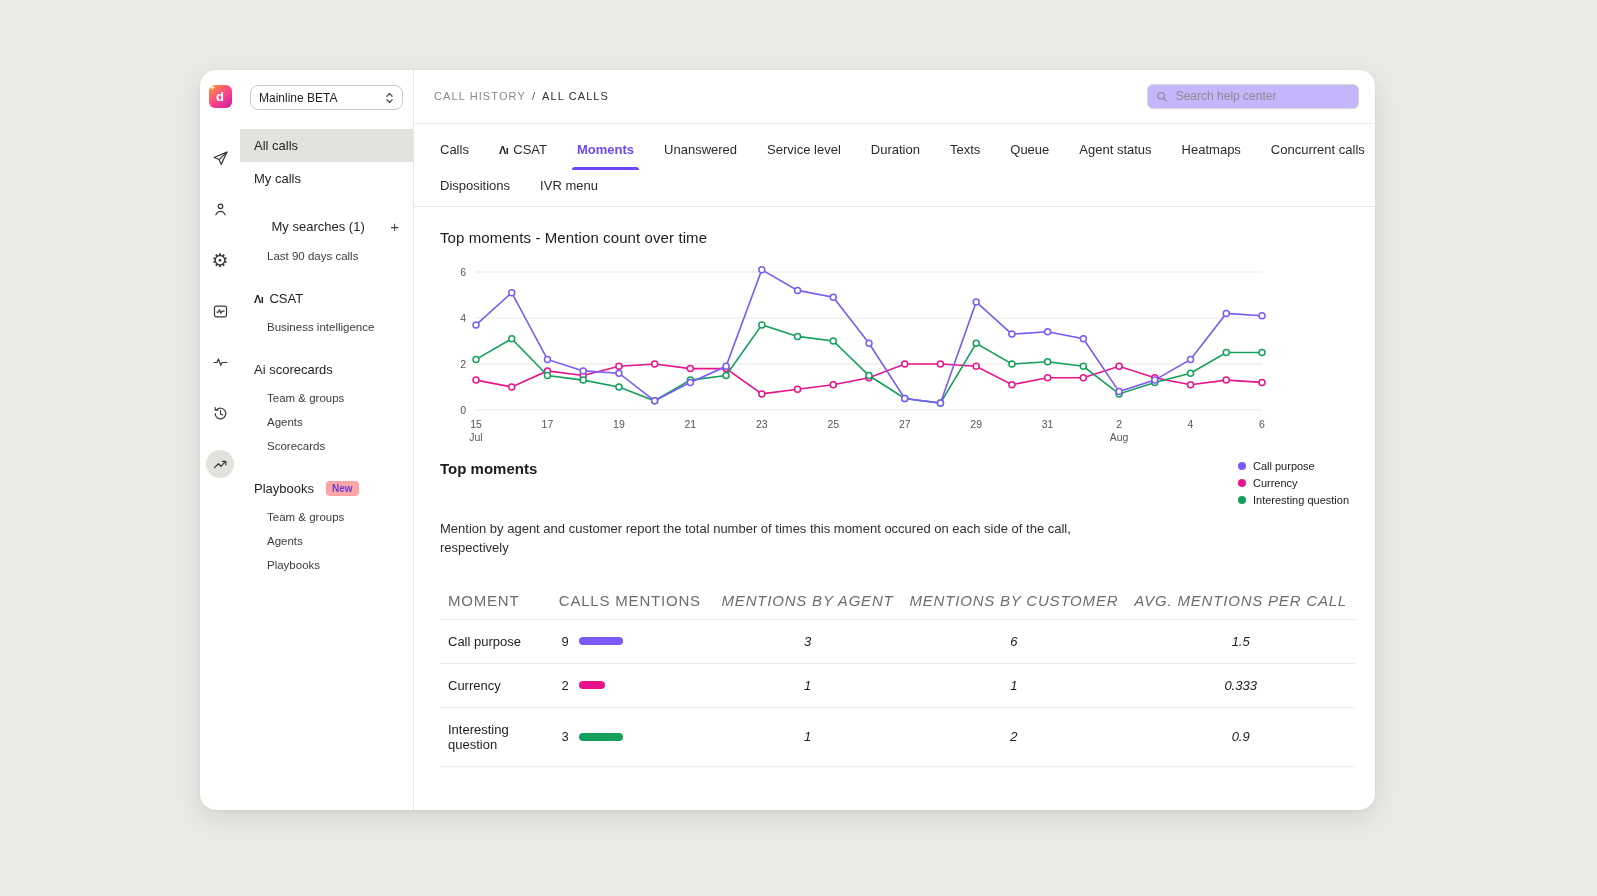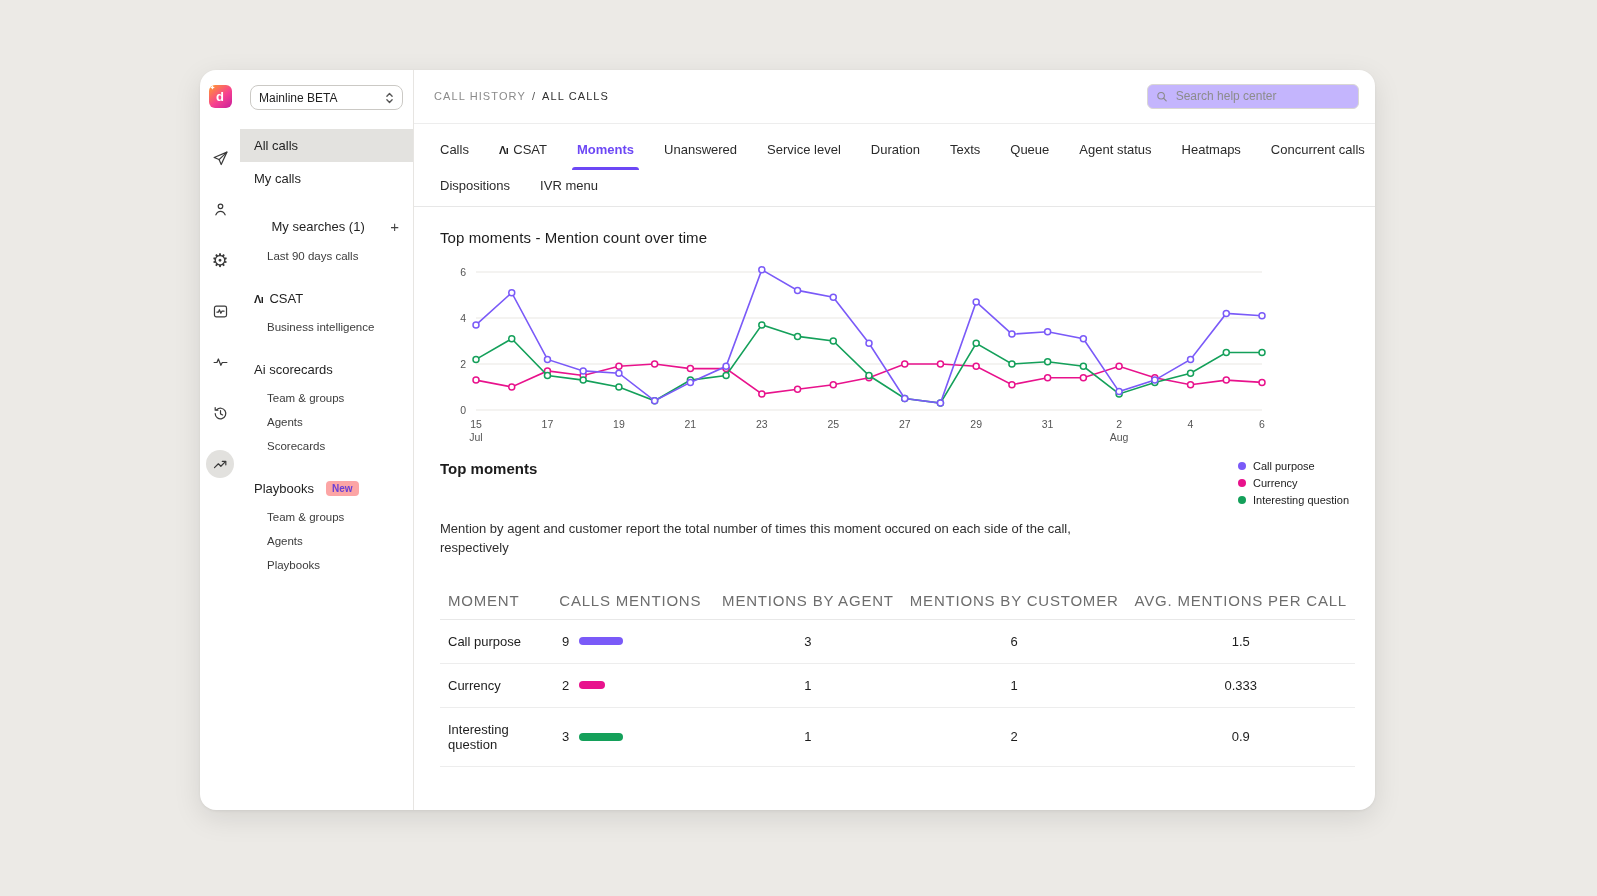--- a/index.html
+++ b/index.html
@@ -85,21 +85,21 @@
   .legend{display:flex; flex-direction:column; gap:5px; padding-right:6px;}
   .legend-item{display:flex; align-items:center; gap:7px; font-size:11px; color:#222;}
   .dot{width:8px; height:8px; border-radius:50%; flex:0 0 8px;}
   .desc{margin-top:14px; font-size:13px; color:#2F2F2F; line-height:1.45; max-width:640px;}
   table{width:100%; border-collapse:collapse; margin-top:24px;}
   th{
     font-size:15px; font-weight:400; letter-spacing:.8px; color:#6D6D6D;
     padding:10px 8px; border-bottom:1px solid #E8E8E8; text-align:left; white-space:nowrap;
   }
   td{font-size:13px; color:#1D1D1D; padding:14px 8px; border-bottom:1px solid #EDEDED;}
-  .c{text-align:center;}
+  .c{text-align:center;font-style:italic;}
   .col-moment{width:28%;}
   .col-total{width:21%;}
   .col-agent{width:16%;}
   .col-cust{width:19%;}
   .col-avg{width:16%;}
   .total-cell{display:flex; align-items:center; gap:10px;}
   .total-num{min-width:10px; text-align:right;}
   .bar{display:inline-block; height:8px; border-radius:4px;}
 </style>
 </head>

